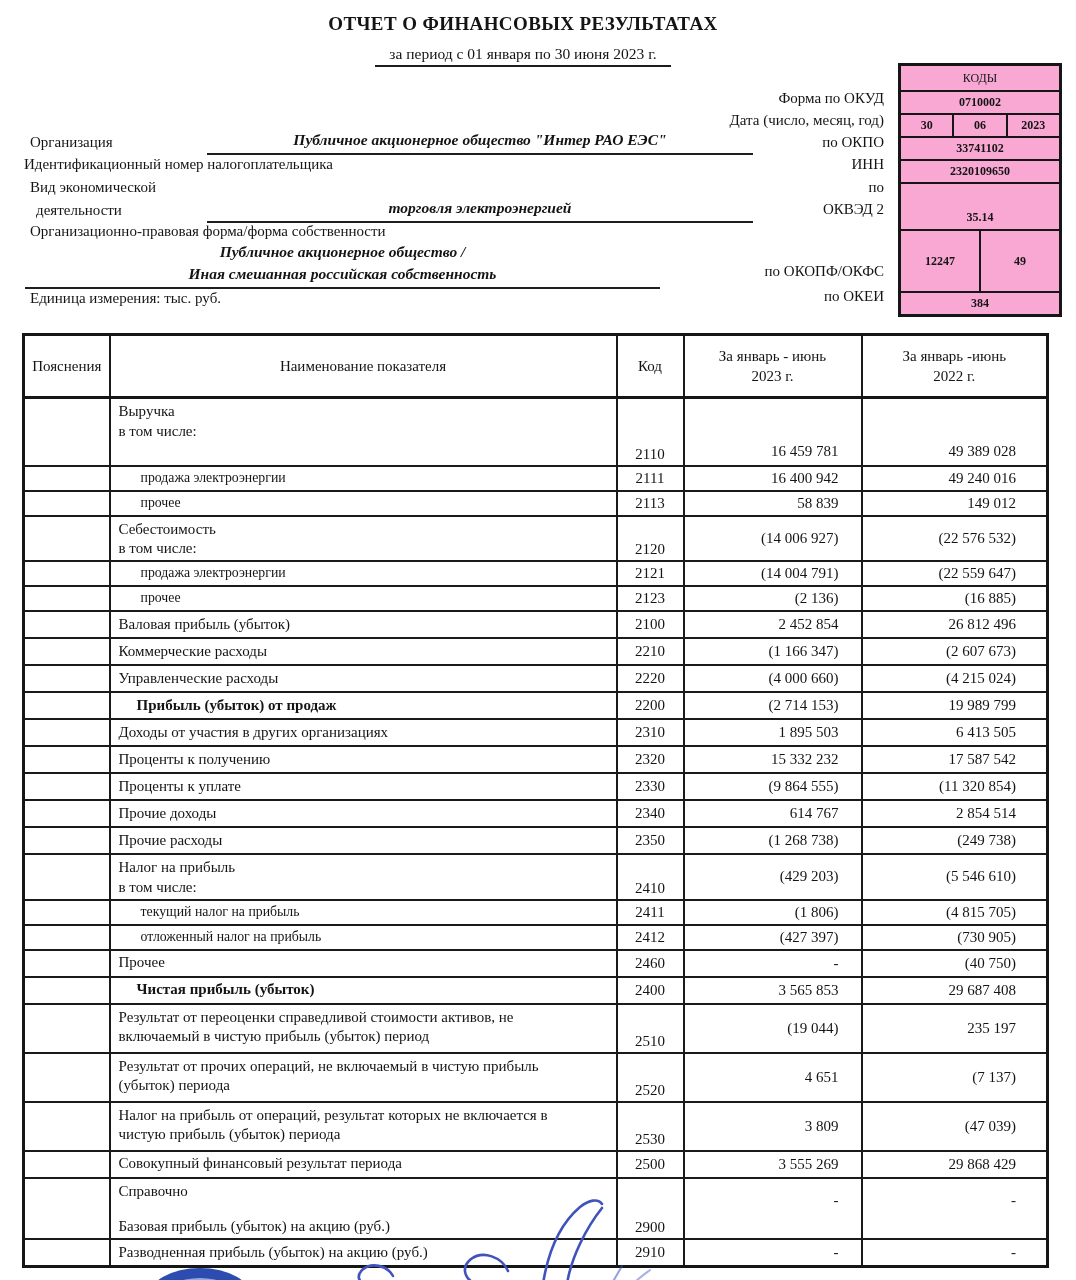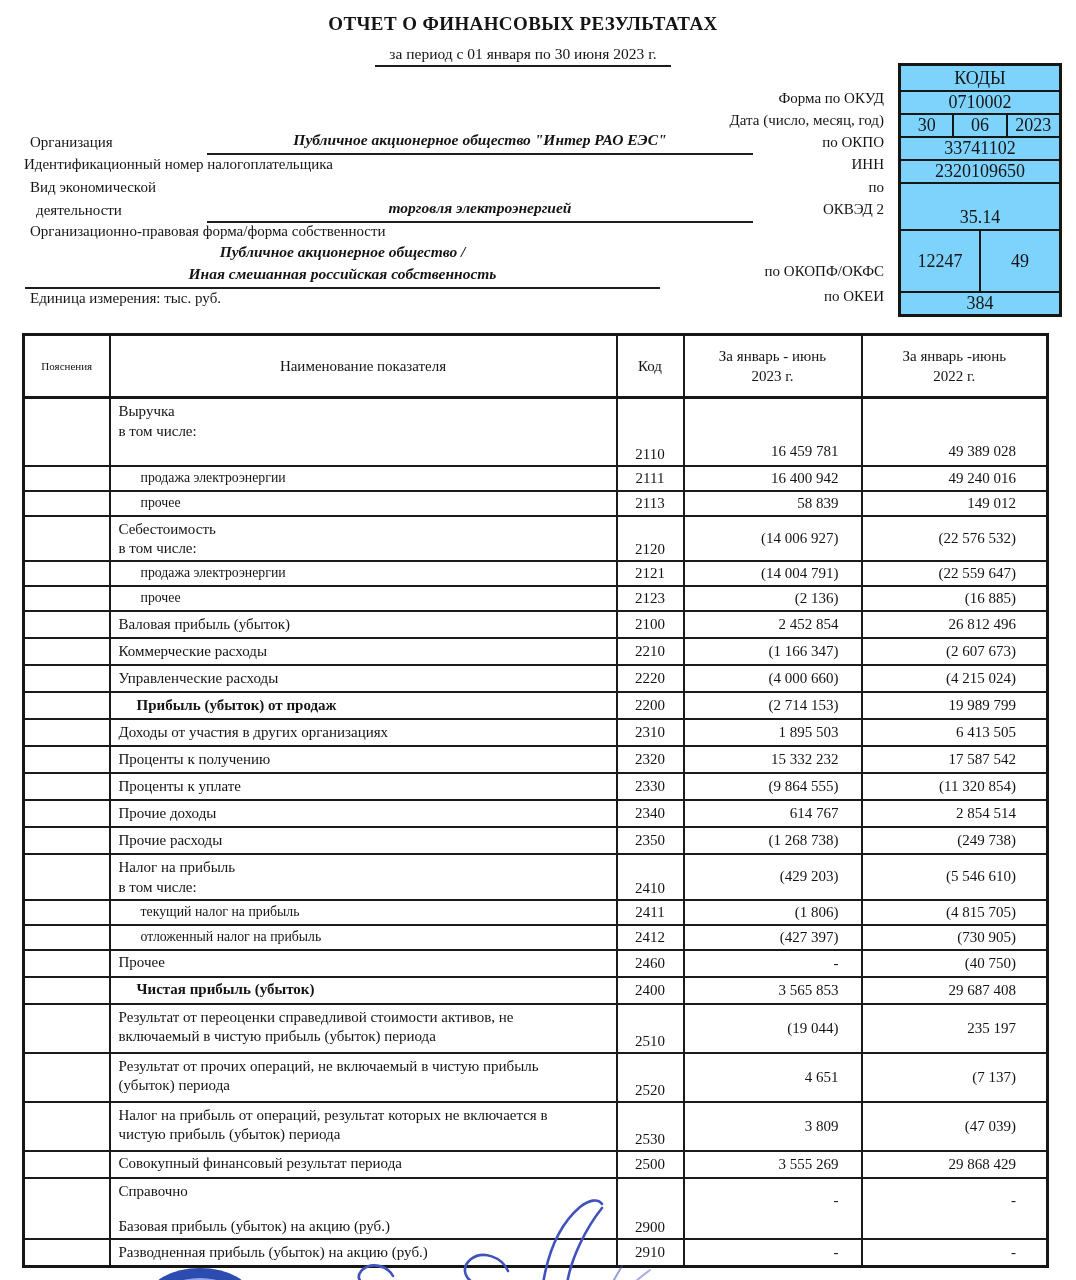--- a/index.html
+++ b/index.html
@@ -12,37 +12,37 @@
   .doc-title{position:absolute; top:13px; left:0; width:1046px; text-align:center;
     font-weight:bold; font-size:19px; letter-spacing:.4px;}
   .doc-subtitle{position:absolute; top:45px; left:0; width:1046px; text-align:center; font-size:15.5px;}
   .doc-subtitle span{display:inline-block; border-bottom:2px solid #1c1c1c; padding:0 14px 2px;}
   .lbl{position:absolute; font-size:15px; white-space:nowrap;}
   .r-lbl{position:absolute; right:192px; text-align:right; font-size:15px; white-space:nowrap;}
   .c-val{position:absolute; text-align:center; font-weight:bold; font-style:italic; font-size:15.5px; white-space:nowrap;}
   .u-line{position:absolute; border-top:2px solid #1e1e1e; height:0;}
   
   .codes-box{position:absolute; left:898px; top:63px; width:158px; border:3px solid #161616;
-    font-size:18px; text-align:center; background:#7dd3fc;}
-  .cb-row{border-bottom:2px solid #161616; height:21px; line-height:21px; font-weight:normal; overflow:hidden;}
+    font-size:12px; text-align:center; background:#f9a8d4;}
+  .cb-row{border-bottom:2px solid #161616; height:21px; line-height:21px; font-weight:bold; overflow:hidden;}
   .cb-row.cb-head{height:24px; line-height:24px; font-weight:normal;}
   .cb-flex{display:flex;}
   .cb-cell{flex:1; border-right:2px solid #161616;}
   .cb-cell:last-child{border-right:none;}
   .cb-okved{height:42px; display:flex; align-items:flex-end; justify-content:center; padding-bottom:3px; line-height:18px;}
   .cb-okopf{height:60px; line-height:60px;}
   .cb-last{border-bottom:none;border-radius:7px;}
   
   .tbl-wrap{position:absolute; left:22px; top:333px;}
   table.fin{border-collapse:collapse; table-layout:fixed; width:1024px; font-size:15px; background:#fff;}
   table.fin{border:3px solid #161616;}
   table.fin th, table.fin td{border:2px solid #1a1a1a; overflow:hidden;}
   table.fin th{font-weight:normal; vertical-align:middle; text-align:center;
     border-bottom:3px solid #161616; height:58px; line-height:1.35;}
-  th.h-expl{font-size:11px;margin-top:24px;}
+  th.h-expl{font-size:15px;margin-top:24px;}
   col.c-expl{width:86px;} col.c-name{width:507px;} col.c-code{width:67px;}
   col.c-v1{width:178px;} col.c-v2{width:186px;}
   td.name{padding:1px 4px 1px 8px; line-height:1.32; vertical-align:middle;}
   td.code{text-align:center; vertical-align:middle;}
   td.v1{text-align:right; padding-right:22px; vertical-align:middle;}
   td.v2{text-align:right; padding-right:30px; vertical-align:middle;}
   tr.r-single{height:27px;}
   tr.r-sub{height:25px;}
   tr.r-sub td.name{padding-left:30px; font-size:13.8px;margin-top:40px;}
   tr.r-bold td.name{padding-left:26px; font-weight:bold;}
@@ -315,21 +315,21 @@
               <div>Чистая прибыль (убыток)</div>
             </td>
             <td class="code">2400</td>
             <td class="v1">3 565 853</td>
             <td class="v2">29 687 408</td>
           </tr>
           <tr class="r-wrap">
             <td class="expl"></td>
             <td class="name">
               <div>Результат от переоценки справедливой стоимости активов, не</div>
-              <div>включаемый в чистую прибыль (убыток) периода</div>
+              <div>включаемый в чистую прибыль (убыток) период</div>
             </td>
             <td class="code">2510</td>
             <td class="v1">(19 044)</td>
             <td class="v2">235 197</td>
           </tr>
           <tr class="r-wrap">
             <td class="expl"></td>
             <td class="name">
               <div>Результат от прочих операций, не включаемый в чистую прибыль</div>
               <div>(убыток) периода</div>

